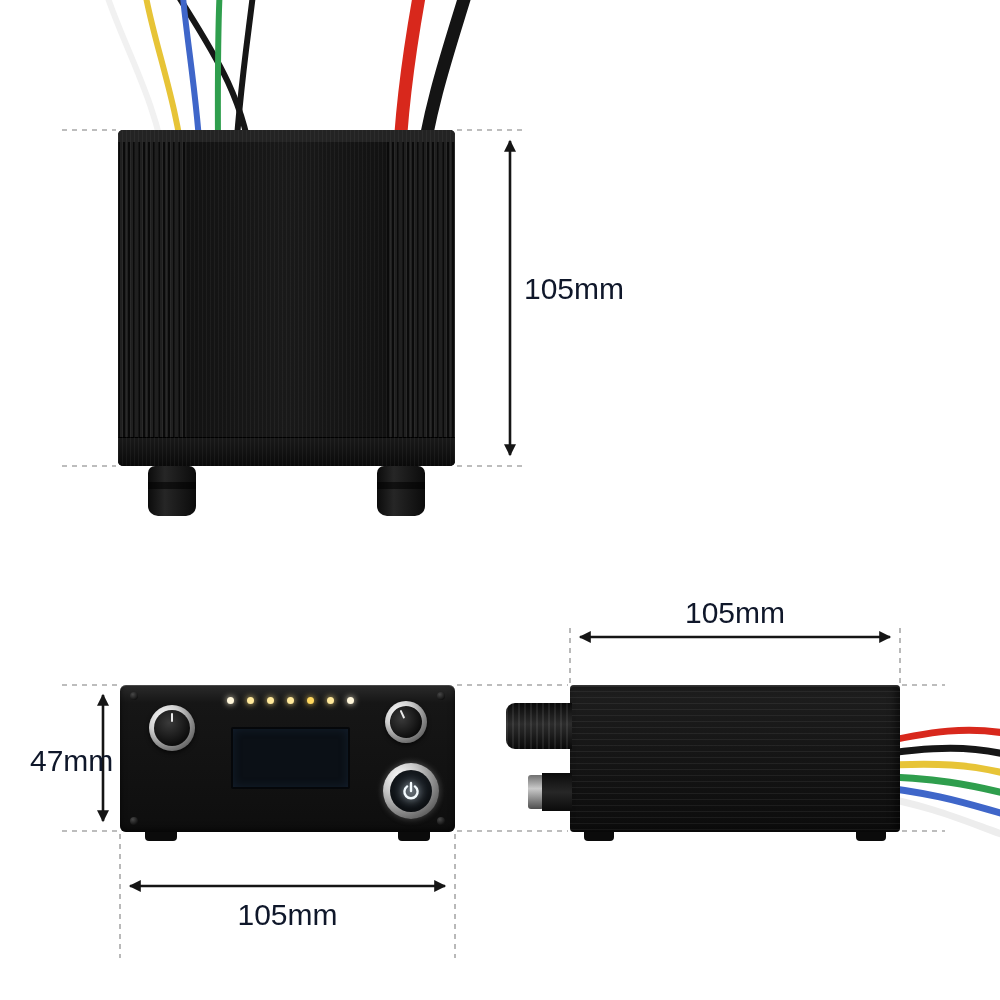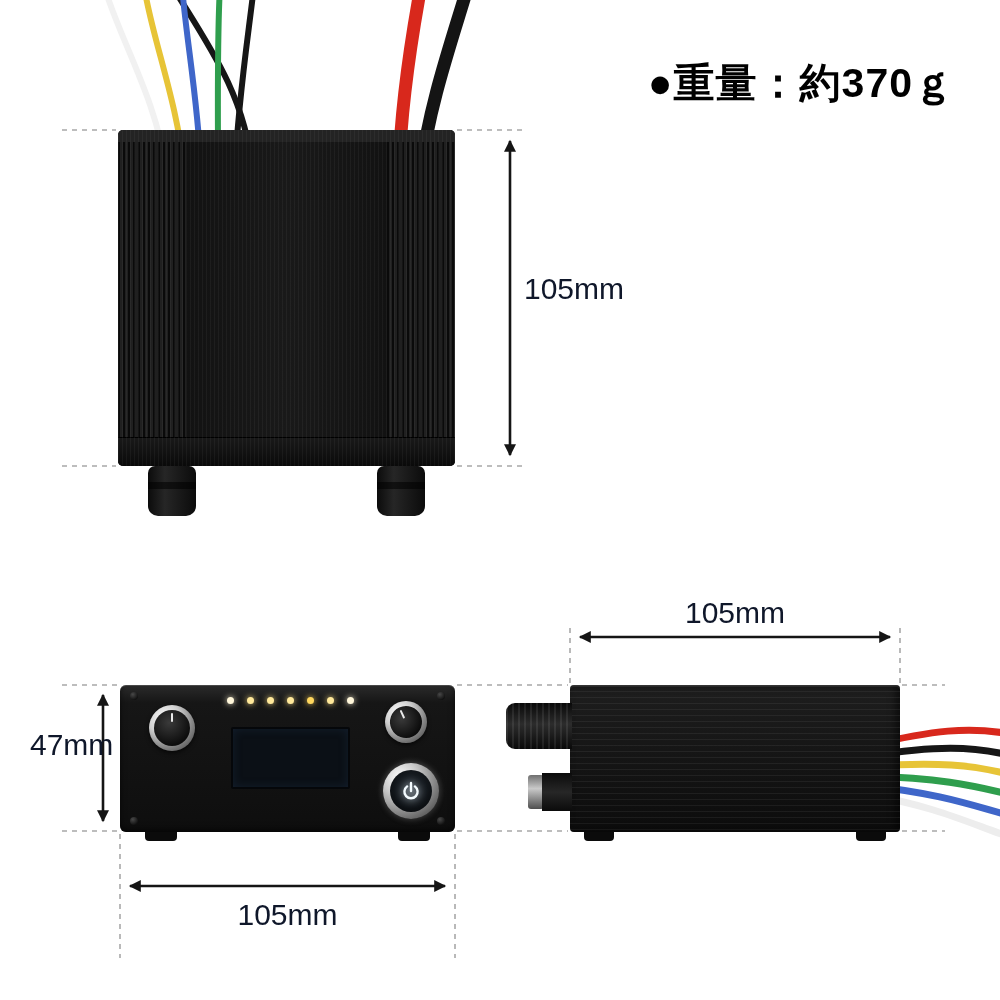--- a/index.html
+++ b/index.html
@@ -187,19 +187,18 @@
     </g>
     <g stroke="#151515" stroke-width="2.6" fill="none">
       <line x1="510" y1="141" x2="510" y2="455" marker-start="url(#arw)" marker-end="url(#arw)"></line>
       <line x1="103" y1="695" x2="103" y2="821" marker-start="url(#arw)" marker-end="url(#arw)"></line>
       <line x1="130" y1="886" x2="445" y2="886" marker-start="url(#arw)" marker-end="url(#arw)"></line>
       <line x1="580" y1="637" x2="890" y2="637" marker-start="url(#arw)" marker-end="url(#arw)"></line>
     </g>
   </svg>
 
   <div class="dim-label" style="left:524px;top:272px">105mm</div>
-  <div class="dim-label" style="left:30px;top:728px">47mm</div>
+  <div class="dim-label" style="left:30px;top:744px">47mm</div>
   <div class="dim-label dim-center" style="left:120px;top:898px;width:335px">105mm</div>
   <div class="dim-label dim-center" style="left:570px;top:596px;width:330px">105mm</div>
 
-  <div class="weight">●重量：約370ｇ</div>
 
 </div>
 
 </body></html>

